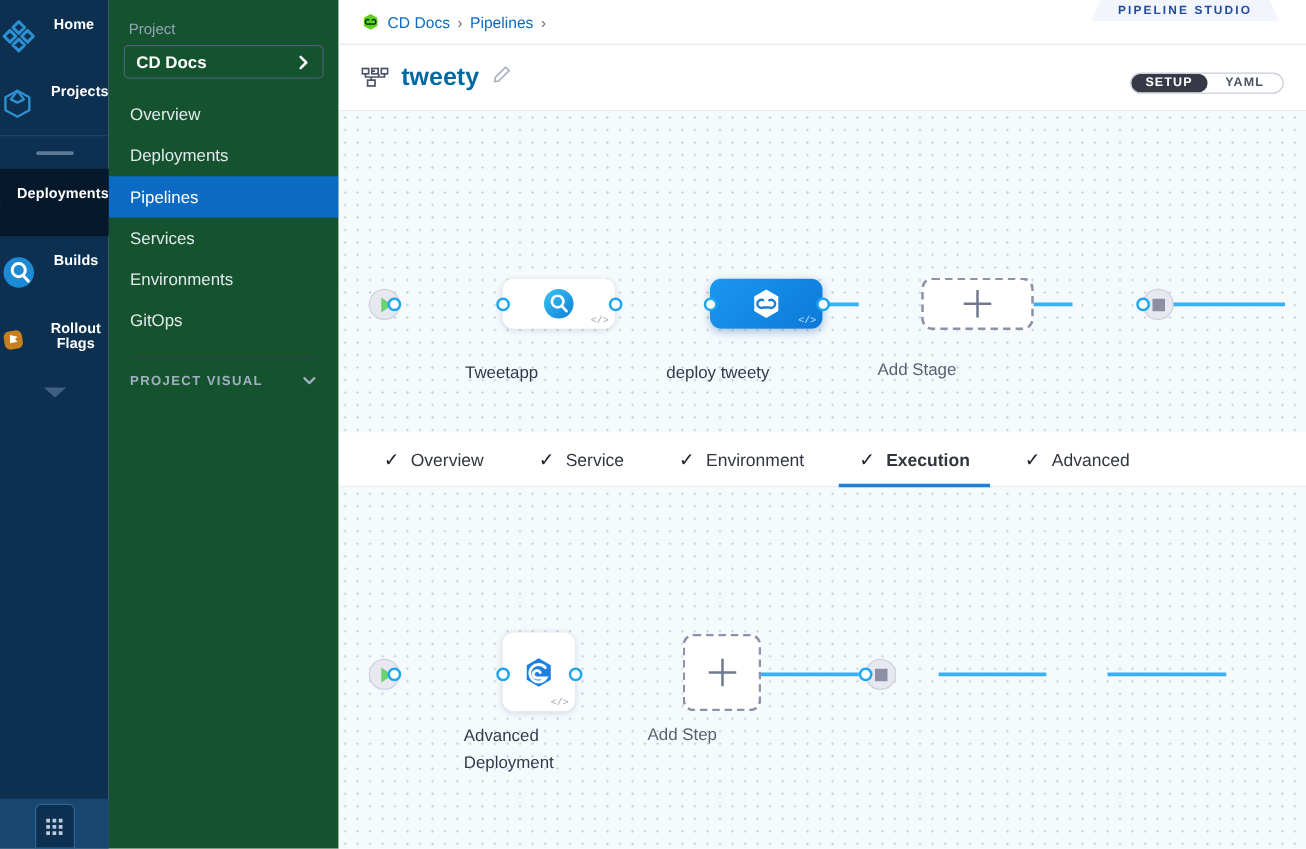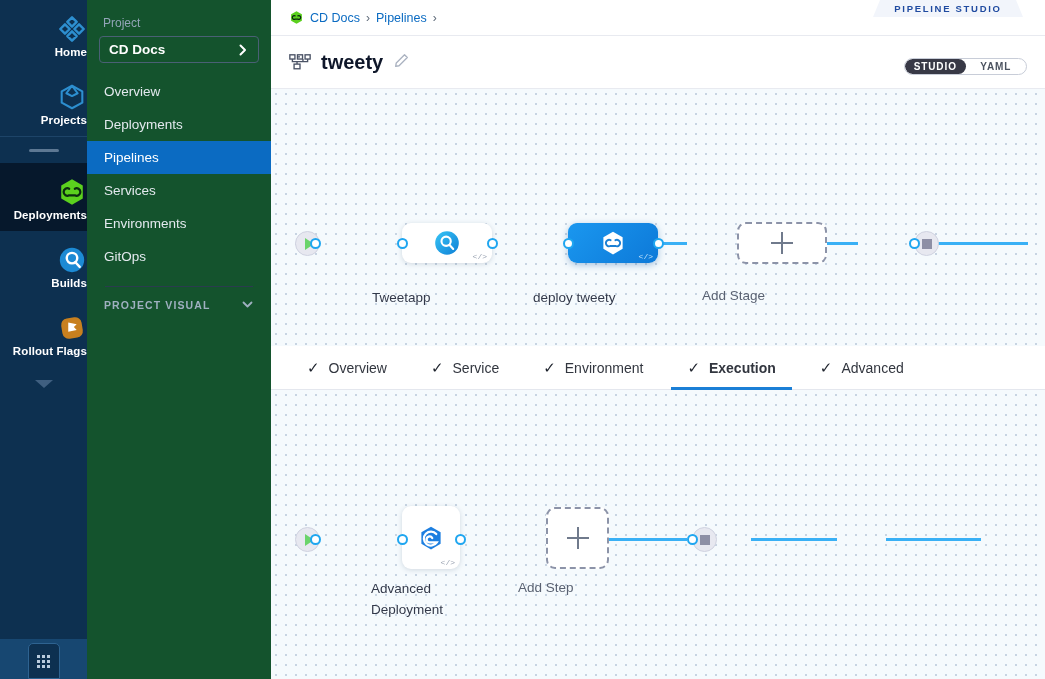--- a/index.html
+++ b/index.html
@@ -16,22 +16,22 @@
     width: 87px; height: 679px;
     background: #0d3050;
     display: flex; flex-direction: column;
     align-items: center;
     flex: 0 0 87px;
     position: relative;
   }
   .rail-item {
     width: 87px;
     padding: 14px 0 10px 0;
-    display: flex; flex-direction: column; align-items: flex-end;
-    gap: 2px;
+    display: flex; flex-direction: row; align-items: flex-start;
+    gap: 13px;
     cursor: pointer;
   }
   .rail-item.active { background: #06182c; }
   .rail-label {
     color: #ffffff; font-size: 11.5px; font-weight: bold;
     letter-spacing: .1px; text-align: center; line-height: 12px;
   }
   .rail-icon { width: 30px; height: 30px; display: block; }
   .rail-sep {
     width: 87px; height: 1px; background: #1d4468; margin: 0;
@@ -105,21 +105,21 @@
   .studio-tag span {
     color: #204ba0; font-size: 9.5px; font-weight: bold; letter-spacing: 1.7px;
   }
 
   .title-bar {
     height: 53px; display: flex; align-items: center;
     padding: 0 18px; border-bottom: 1px solid #e8eaf0;
     background: #fff; position: relative;
   }
   .pipe-title {
-    font-size: 20px; font-weight: bold; color: #0f172a; margin-left: 10px;
+    font-size: 20px; font-weight: bold; color: #0369a1; margin-left: 10px;
   }
   .edit-icon { margin-left: 11px; cursor: pointer; }
 
   .viewtoggle {
     position: absolute; right: 18px; top: 58px;
     display: flex; width: 123px; height: 17px;
     border: 1px solid #c8cdd8; border-radius: 9px; overflow: hidden;
     background: #fff;
   }
   .viewtoggle div {
@@ -359,21 +359,21 @@
       </svg>
       <span class="pipe-title">tweety</span>
       <span class="edit-icon">
         <svg width="15" height="15" viewBox="0 0 16 16">
           <path d="M11.2 1.8l3 3L5.4 13.6 1.8 14.2l.6-3.6z" fill="none" stroke="#aab2c0" stroke-width="1.4" stroke-linejoin="round"></path>
         </svg>
       </span>
     </div>
 
     <div class="viewtoggle">
-      <div class="on">STUDIO</div>
+      <div class="on">SETUP</div>
       <div>YAML</div>
     </div>
 
     <div class="canvas canvas-top">
 
       <div class="conn" style="left:326px; top:153px; width:90px;"></div>
       <div class="conn" style="left:497px; top:153px; width:90px;"></div>
       <div class="conn" style="left:665px; top:153px; width:92px;"></div>
 
       <div class="endcap" style="left:24px; top:142px;">

